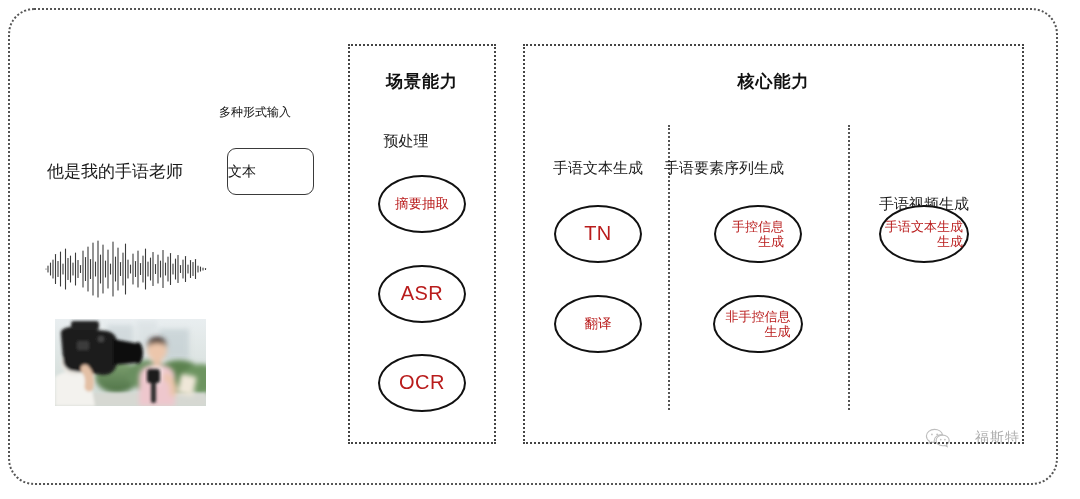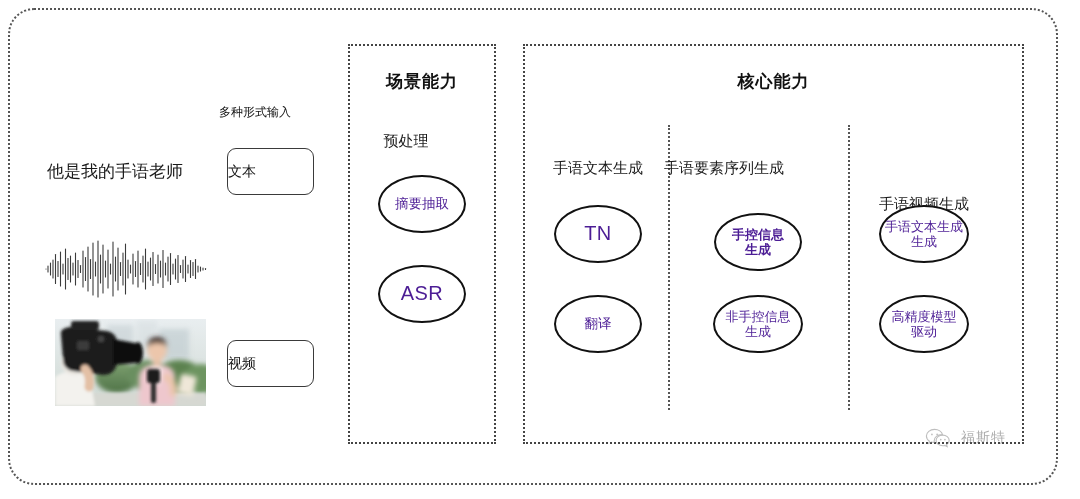--- a/index.html
+++ b/index.html
@@ -77,24 +77,24 @@
 
   
   .ellipse {
     position: absolute;
     border: 2.4px solid #111;
     border-radius: 50%;
     background: #fff;
     display: flex;
     align-items: center;
     justify-content: center;
-    text-align: center;
+    text-align: right;
     font-size: 13.5px;
     line-height: 1.18;
-    color: #4c1d95;
+    color: #b91c1c;
     box-sizing: border-box;
     transform: translate(-50%, -50%);
     padding: 2px 4px;
   }
   .ellipse.small-text { font-size: 13px; }
   .ellipse.latin { font-size: 20px; letter-spacing: .5px; }
 
   
   .input-heading {
     position: absolute;
@@ -142,21 +142,21 @@
   }
   .thumb svg { display: block; }
 
   
   .watermark {
     position: absolute;
     left: 925px;
     top: 428px;
     display: flex;
     align-items: center;
-    gap: 10px;
+    gap: 24px;
     opacity: .55;
   }
   .wm-text {
     font-size: 14px;
     color: #6b6b6b;
     letter-spacing: 1px;
     white-space: nowrap;
   }
   .wm-icon { width: 26px; height: 20px; display: block; }
 </style>
@@ -318,59 +318,59 @@
         <ellipse cx="83" cy="34" rx="5" ry="11" fill="#0a0a0a"></ellipse>
 
         <path d="M30 50 Q36 56 34 68" stroke="#e3c0a5" stroke-width="9" fill="none" stroke-linecap="round"></path>
 
         <rect x="22" y="22" width="12" height="9" rx="2" fill="#3a3a3a"></rect>
         <circle cx="46" cy="20" r="3" fill="#4a4a4a"></circle>
       </g>
     </svg>
   </div>
 
-  <div class="pill" style="left:227px; top:340px; width:87px; height:47px;">
-    <span>视频</span>
-  </div>
 
   <div class="panel panel-scene">
     <div class="panel-title">场景能力</div>
   </div>
 
   <div class="sub-label" style="left:406px; top:132px;">预处理</div>
 
   <div class="ellipse" style="left:422px; top:204px; width:88px; height:58px;">
     <span>摘要抽取</span>
   </div>
 
   <div class="ellipse latin" style="left:422px; top:294px; width:88px; height:58px;">
     <span>ASR</span>
   </div>
 
+  <div class="ellipse latin" style="left:422px; top:383px; width:88px; height:58px;">
+    <span>OCR</span>
+  </div>
 
   <div class="panel panel-core">
     <div class="panel-title">核心能力</div>
   </div>
 
   <div class="col-divider d1"></div>
   <div class="col-divider d2"></div>
 
   <div class="sub-label" style="left:598px; top:159px;">手语文本生成</div>
 
   <div class="ellipse latin" style="left:598px; top:234px; width:88px; height:58px;">
     <span>TN</span>
   </div>
 
   <div class="ellipse" style="left:598px; top:324px; width:88px; height:58px;">
     <span>翻译</span>
   </div>
 
   <div class="sub-label" style="left:724px; top:159px;">手语要素序列生成</div>
 
-  <div class="ellipse small-text" style="left:758px; top:242px; width:88px; height:58px;font-weight:bold;">
+  <div class="ellipse small-text" style="left:758px; top:234px; width:88px; height:58px;">
     <span>
       <span>手控信息</span><br>
       <span>生成</span>
     </span>
   </div>
 
   <div class="ellipse small-text" style="left:758px; top:324px; width:90px; height:58px;">
     <span>
       <span>非手控信息</span><br>
       <span>生成</span>
@@ -379,26 +379,20 @@
 
   <div class="sub-label" style="left:924px; top:159px;margin-top:36px;">手语视频生成</div>
 
   <div class="ellipse small-text" style="left:924px; top:234px; width:90px; height:58px;">
     <span>
       <span>手语文本生成</span><br>
       <span>生成</span>
     </span>
   </div>
 
-  <div class="ellipse small-text" style="left:924px; top:324px; width:90px; height:58px;">
-    <span>
-      <span>高精度模型</span><br>
-      <span>驱动</span>
-    </span>
-  </div>
 
   <div class="watermark">
     <span class="wm-icon">
       <svg viewBox="0 0 30 23" width="26" height="20" aria-hidden="true">
         <path d="M11 1.6C5.8 1.6 1.6 5 1.6 9.2c0 2.4 1.4 4.5 3.5 5.9l-.9 2.7 3.1-1.6c.9.25 1.8.38 2.7.38.3 0 .6 0 .9-.04-.2-.6-.3-1.25-.3-1.9 0-3.9 3.9-7.1 8.7-7.1.3 0 .6 0 .9.04C19.4 4.2 15.6 1.6 11 1.6z" fill="none" stroke="#8a8a8a" stroke-width="1.3"></path>
         <circle cx="8" cy="7.4" r="1" fill="#8a8a8a"></circle>
         <circle cx="14" cy="7.4" r="1" fill="#8a8a8a"></circle>
         <path d="M20.4 8.2c-4.2 0-7.6 2.7-7.6 6.1 0 3.4 3.4 6.1 7.6 6.1.85 0 1.7-.12 2.5-.34l2.7 1.4-.75-2.3c1.85-1.15 3.05-2.9 3.05-4.86 0-3.4-3.35-6.1-7.5-6.1z" fill="none" stroke="#8a8a8a" stroke-width="1.3"></path>
         <circle cx="18.2" cy="13.4" r=".95" fill="#8a8a8a"></circle>
         <circle cx="23" cy="13.4" r=".95" fill="#8a8a8a"></circle>

